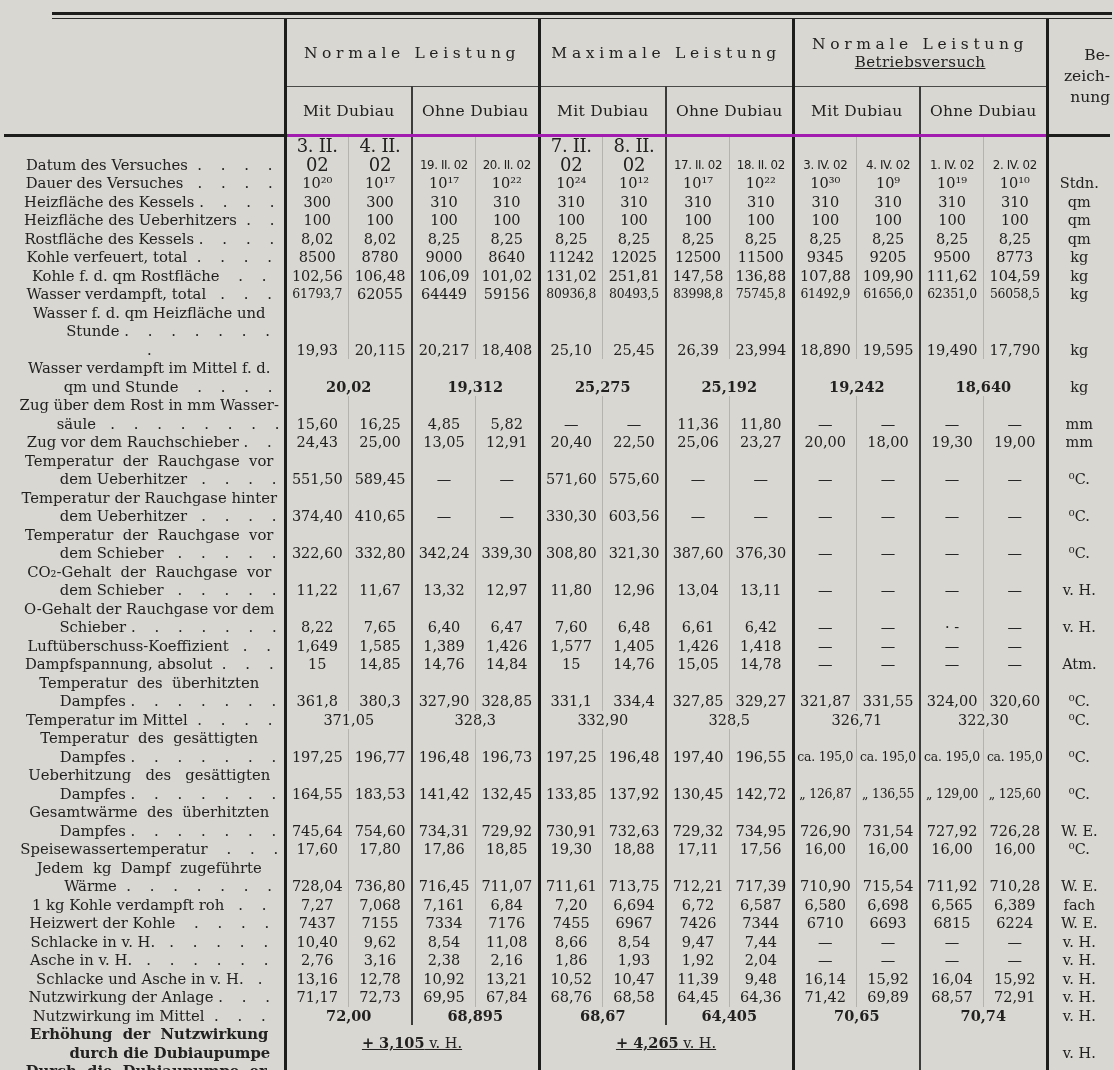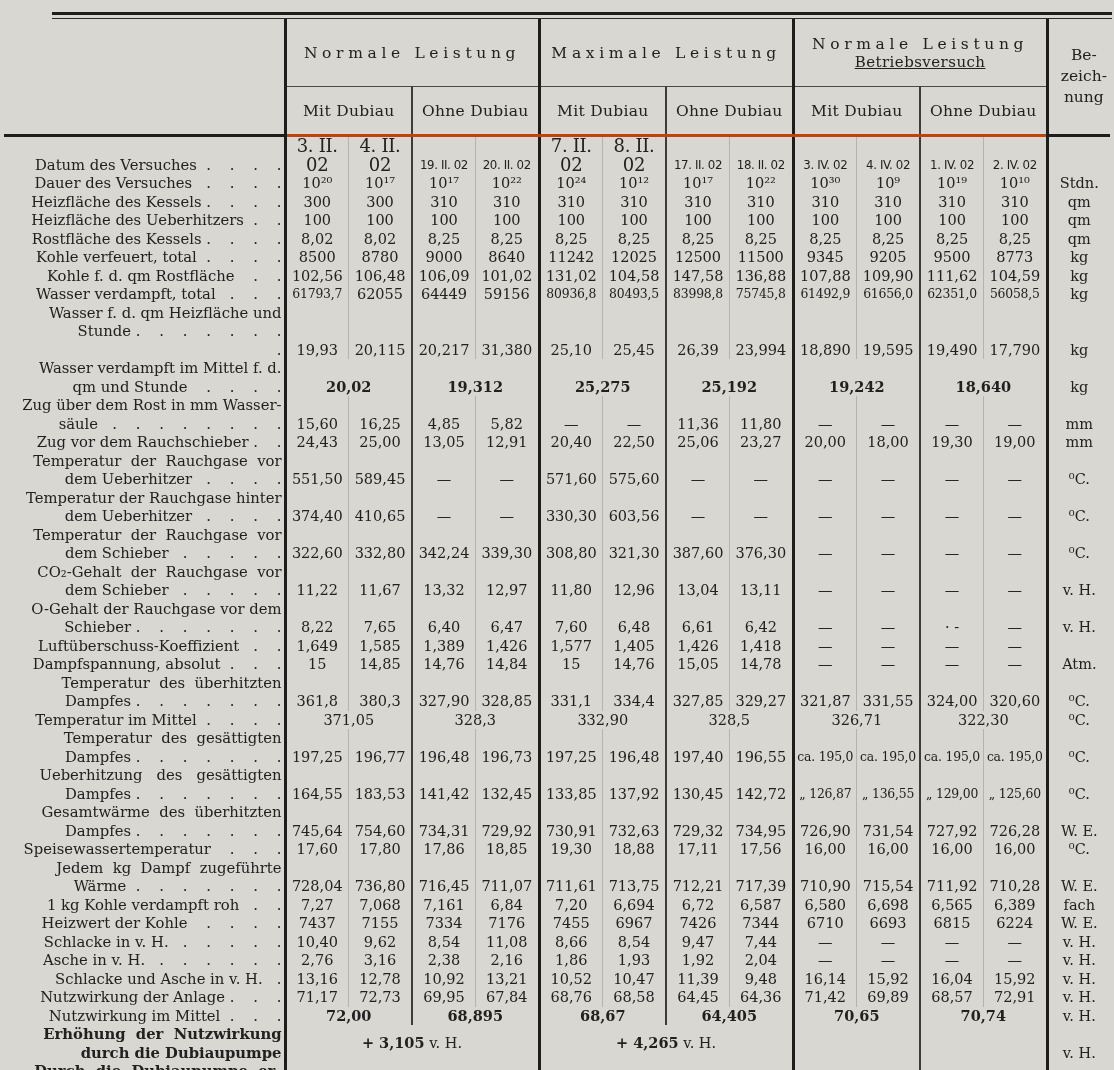--- a/index.html
+++ b/index.html
@@ -23,48 +23,48 @@
   col.c-lbl{width:281px;}
   col.c-d{width:63.5px;}
   col.c-u{width:63px;}
   th,td{font-weight:normal;padding:0;}
   
   thead th{vertical-align:middle;text-align:center;}
   .corner{border-right:3px solid #1d1d1b;border-bottom:3px solid #1d1d1b;}
   .grp{height:67px;border-bottom:1px solid #4a4a48;}
   .g-main{display:block;font-size:15.5px;letter-spacing:0.30em;}
   .g-sub{display:block;font-size:15px;letter-spacing:0.03em;text-decoration:underline;}
-  .sub{height:47px;font-size:15.5px;border-bottom:3px solid #c2410c;letter-spacing:0.02em;}
+  .sub{height:47px;font-size:15.5px;border-bottom:3px solid #a21caf;letter-spacing:0.02em;}
   .bez{
     border-left:3px solid #1d1d1b;border-bottom:3px solid #1d1d1b;
-    font-size:15.5px;text-align:center;padding-left:9px;
+    font-size:15.5px;text-align:right;padding-left:9px;
     white-space:pre-line;line-height:21px;
   }
   
   tbody th.lbl{
-    text-align:right;vertical-align:bottom;
+    text-align:center;vertical-align:bottom;
     font-size:14.8px;line-height:18.5px;
     padding-left:13px;padding-right:2px;
     white-space:pre-wrap;
     border-right:3px solid #1d1d1b;
     margin-top:26px;
   }
   tbody td{
     text-align:center;vertical-align:bottom;
     font-size:14.5px;line-height:18.5px;
   }
   td.unit{font-size:14.5px;}
   .b-thin{border-left:1px solid #b4b3ae;}
   .b-med{border-left:2px solid #3c3c3a;}
   .b-thick{border-left:3px solid #1d1d1b;}
   .bold{font-weight:bold;}
   .small{font-size:12.4px;letter-spacing:-0.2px;}
   .date{font-size:18px;letter-spacing:-0.3px;}
   .sans{font-family:"DejaVu Sans", sans-serif;font-size:11.8px;letter-spacing:-0.4px;margin-left:33px;}
-  .vmid{vertical-align:middle !important;}
+  .vmid{vertical-align:middle !important;text-decoration:underline;}
   .suffix{font-weight:normal;font-size:14.5px;}
 </style>
 </head>
 <body>
 
 <div class="page">
   <div class="rule-top"></div>
   <table>
     <colgroup>
       <col class="c-lbl">
@@ -207,21 +207,21 @@
           <td colspan="1" class="dc b-thin">8773</td>
           <td class="unit b-thick">kg</td>
         </tr>
         <tr>
           <th class="lbl">Kohle f. d. qm Rostfläche    .    .</th>
           <td colspan="1" class="dc">102,56</td>
           <td colspan="1" class="dc b-thin">106,48</td>
           <td colspan="1" class="dc b-med">106,09</td>
           <td colspan="1" class="dc b-thin">101,02</td>
           <td colspan="1" class="dc b-thick">131,02</td>
-          <td colspan="1" class="dc b-thin">104,58</td>
+          <td colspan="1" class="dc b-thin">251,81</td>
           <td colspan="1" class="dc b-med">147,58</td>
           <td colspan="1" class="dc b-thin">136,88</td>
           <td colspan="1" class="dc b-thick">107,88</td>
           <td colspan="1" class="dc b-thin">109,90</td>
           <td colspan="1" class="dc b-med">111,62</td>
           <td colspan="1" class="dc b-thin">104,59</td>
           <td class="unit b-thick">kg</td>
         </tr>
         <tr>
           <th class="lbl">Wasser verdampft, total   .    .    .</th>
@@ -238,21 +238,21 @@
           <td colspan="1" class="dc b-med small">62351,0</td>
           <td colspan="1" class="dc b-thin small">56058,5</td>
           <td class="unit b-thick">kg</td>
         </tr>
         <tr>
           <th class="lbl">Wasser f. d. qm Heizfläche und
         Stunde .    .    .    .    .    .    .    .</th>
           <td colspan="1" class="dc">19,93</td>
           <td colspan="1" class="dc b-thin">20,115</td>
           <td colspan="1" class="dc b-med">20,217</td>
-          <td colspan="1" class="dc b-thin">31,380</td>
+          <td colspan="1" class="dc b-thin">18,408</td>
           <td colspan="1" class="dc b-thick">25,10</td>
           <td colspan="1" class="dc b-thin">25,45</td>
           <td colspan="1" class="dc b-med">26,39</td>
           <td colspan="1" class="dc b-thin">23,994</td>
           <td colspan="1" class="dc b-thick">18,890</td>
           <td colspan="1" class="dc b-thin">19,595</td>
           <td colspan="1" class="dc b-med">19,490</td>
           <td colspan="1" class="dc b-thin">17,790</td>
           <td class="unit b-thick">kg</td>
         </tr>

